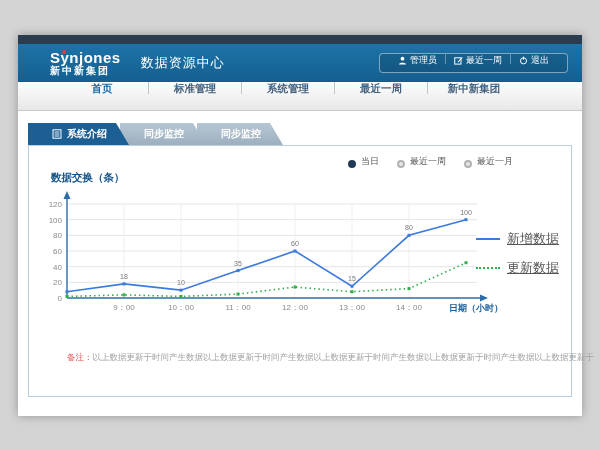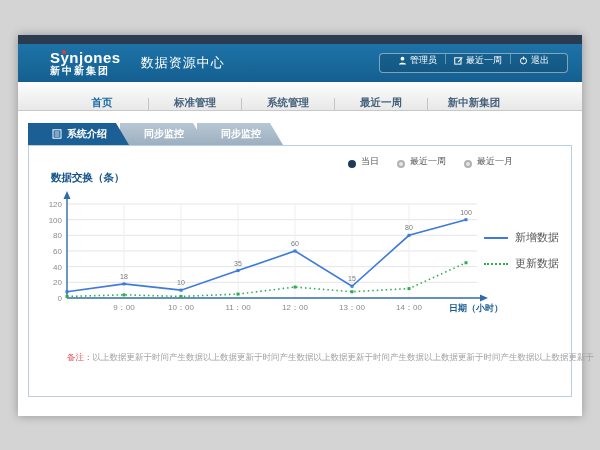--- a/index.html
+++ b/index.html
@@ -22,21 +22,21 @@
   .app-title { color:#fff; font-size:13px; margin-left:20px; letter-spacing:1px; }
   .user-pill { position:absolute; right:14px; top:9px; height:20px; display:flex; align-items:flex-start;
                border:1px solid rgba(255,255,255,.45); background:rgba(0,0,0,.12);
                border-radius:4px; padding:0 10px; color:#fff; font-size:9px; }
   .user-item { display:flex; align-items:center; gap:3px; padding:0 8px; cursor:pointer; white-space:nowrap; }
   .user-sep { width:1px; height:10px; background:rgba(255,255,255,.35); }
   .uicon { width:9px; height:9px; display:block; }
 
   
   .nav { height:29px; background:linear-gradient(#fdfdfd,#e8e8e8); border-bottom:1px solid #c8c8c8;
-         display:flex; align-items:flex-end; padding-left:38px; }
+         display:flex; align-items:flex-start; padding-left:38px; }
   .nav-item { width:92px; text-align:center; font-size:10.5px; font-weight:bold; color:#44607a; cursor:pointer; }
   .nav-item.active { color:#1a6aa5; }
   .nav-sep { width:1px; height:12px; background:#c4c4c4; }
 
   
   .tabs-row { display:flex; margin:12px 0 0 10px; height:22px; position:relative; z-index:2; }
   .tab { height:22px; line-height:22px; color:#fff; font-size:10px; font-weight:bold;
          padding:0 22px 0 24px; margin-right:-9px; cursor:pointer;
          clip-path:polygon(0 0, calc(100% - 13px) 0, 100% 100%, 0 100%); }
   .tab.active { background:#1b5f95; z-index:3; display:flex; align-items:center; gap:5px; }
@@ -51,21 +51,21 @@
   .filters { position:absolute; top:9px; right:58px; display:flex; gap:18px; }
   .filter { display:flex; align-items:flex-end; gap:5px; font-size:9px; color:#555; cursor:pointer; }
   .dot { width:8px; height:8px; border-radius:50%; background:#e6e6e6; border:2px solid #b2b2b2; }
   .filter.selected .dot { background:#1f3b57; border-color:#1f3b57; }
 
   .ylabel { position:absolute; top:25px; left:22px; font-size:10.5px; font-weight:bold; color:#15548a; }
   .chart-svg { position:absolute; left:14px; top:42px; }
   .chart-svg text { font-family:"Liberation Sans", sans-serif; }
 
   .legend { position:absolute; right:12px; top:84px; display:flex; flex-direction:column; gap:11px; }
-  .legend-item { display:flex; align-items:center; gap:7px; font-size:11px; color:#555; cursor:pointer; }
+  .legend-item { display:flex; align-items:center; gap:7px; font-size:13px; color:#555; cursor:pointer;text-decoration:underline; }
   .lsample { width:24px; height:0; }
   .lsample.solid  { border-top:2px solid #3d7add; }
   .lsample.dotted { border-top:2px dotted #2fae4d; }
 
   .note { position:absolute; left:38px; top:206px; right:8px; font-size:8.5px; color:#a3a3a3; white-space:nowrap; }
   .note-prefix { color:#e05252; }
 </style>
 </head>
 <body>
 

